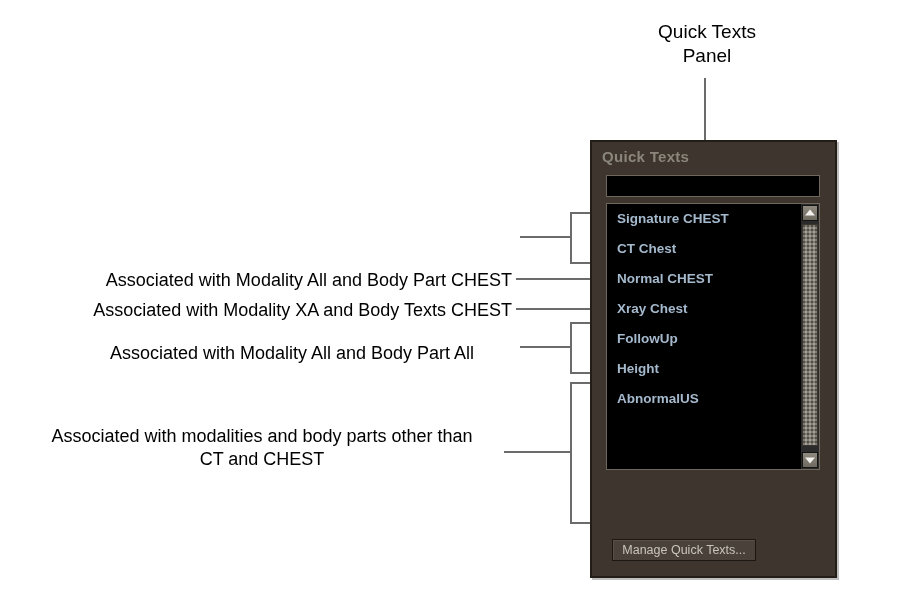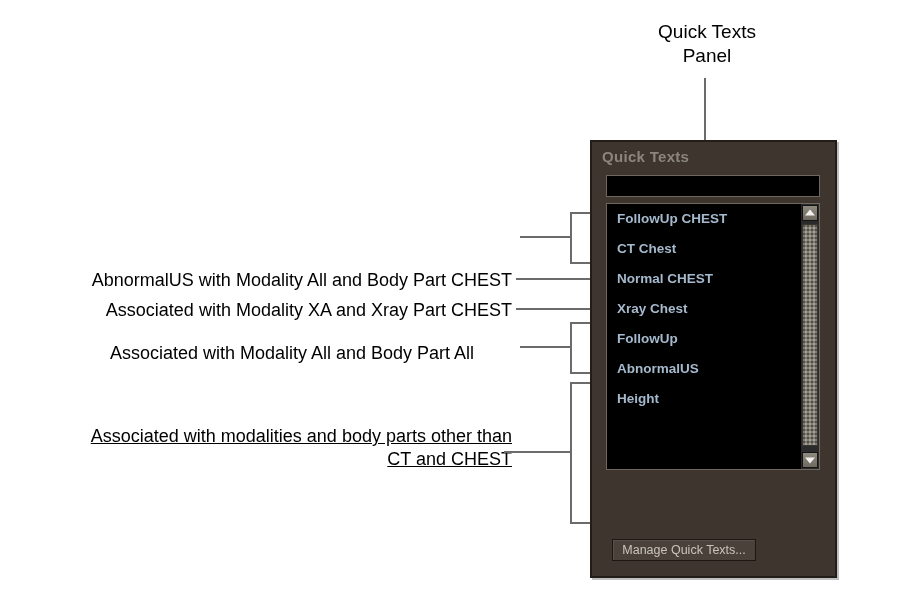--- a/index.html
+++ b/index.html
@@ -18,21 +18,21 @@
   }
   .leader-v{position:absolute;background:#6b6b6b;width:2px;}
   .leader-h{position:absolute;background:#6b6b6b;height:2px;}
 
   
   .anno{
     position:absolute;color:#000;font-size:18px;line-height:23px;
     font-family:"Liberation Sans",sans-serif;text-align:right;
     white-space:pre-line;
   }
-  .anno.center{text-decoration:underline;}
+  .anno.center{text-align:center;}
 
   
   .brk{position:absolute;}
   .brk i{position:absolute;background:#6b6b6b;display:block;}
 
   
   #panel{
     position:absolute;left:578px;top:140px;width:247px;height:438px;
     background:#3d352e;
     border:2px solid #231d18;
@@ -115,24 +115,24 @@
 Panel</div>
   <div class="leader-v" style="left:692px;top:78px;height:62px;"></div>
 
   <div class="brk" style="left:508px;top:212px;width:70px;height:52px;">
     <i style="left:0;top:24px;width:52px;height:2px;"></i>
     <i style="left:50px;top:0;width:2px;height:52px;"></i>
     <i style="left:50px;top:0;width:20px;height:2px;"></i>
     <i style="left:50px;top:50px;width:20px;height:2px;"></i>
   </div>
 
-  <div class="anno" style="left:10px;top:269px;width:490px;">AbnormalUS with Modality All and Body Part CHEST</div>
+  <div class="anno" style="left:10px;top:269px;width:490px;">Associated with Modality All and Body Part CHEST</div>
   <div class="leader-h" style="left:504px;top:278px;width:74px;"></div>
 
-  <div class="anno" style="left:10px;top:299px;width:490px;">Associated with Modality XA and Xray Part CHEST</div>
+  <div class="anno" style="left:10px;top:299px;width:490px;">Associated with Modality XA and Body Texts CHEST</div>
   <div class="leader-h" style="left:504px;top:308px;width:74px;"></div>
 
   <div class="anno" style="left:60px;top:342px;width:440px;text-align:center;">Associated with Modality All and Body Part All</div>
   <div class="brk" style="left:508px;top:322px;width:70px;height:52px;">
     <i style="left:0;top:24px;width:52px;height:2px;"></i>
     <i style="left:50px;top:0;width:2px;height:52px;"></i>
     <i style="left:50px;top:0;width:20px;height:2px;"></i>
     <i style="left:50px;top:50px;width:20px;height:2px;"></i>
   </div>
 
@@ -148,27 +148,27 @@
   <div id="panel">
 
     <div id="panel-title">Quick Texts</div>
 
     <div id="search-box">
       <input id="search-input" type="text" value="" placeholder="" style="">
     </div>
 
     <div id="listbox">
       <div id="list">
-        <div class="list-item">FollowUp CHEST</div>
+        <div class="list-item">Signature CHEST</div>
         <div class="list-item">CT Chest</div>
         <div class="list-item">Normal CHEST</div>
         <div class="list-item">Xray Chest</div>
         <div class="list-item">FollowUp</div>
+        <div class="list-item">Height</div>
         <div class="list-item">AbnormalUS</div>
-        <div class="list-item">Height</div>
 
       </div>
 
       <div id="scrollbar">
         <div class="sb-btn" id="sb-up">
           <span class="sb-arrow"></span>
         </div>
         <div id="sb-thumb"></div>
         <div class="sb-btn" id="sb-down">
           <span class="sb-arrow"></span>

